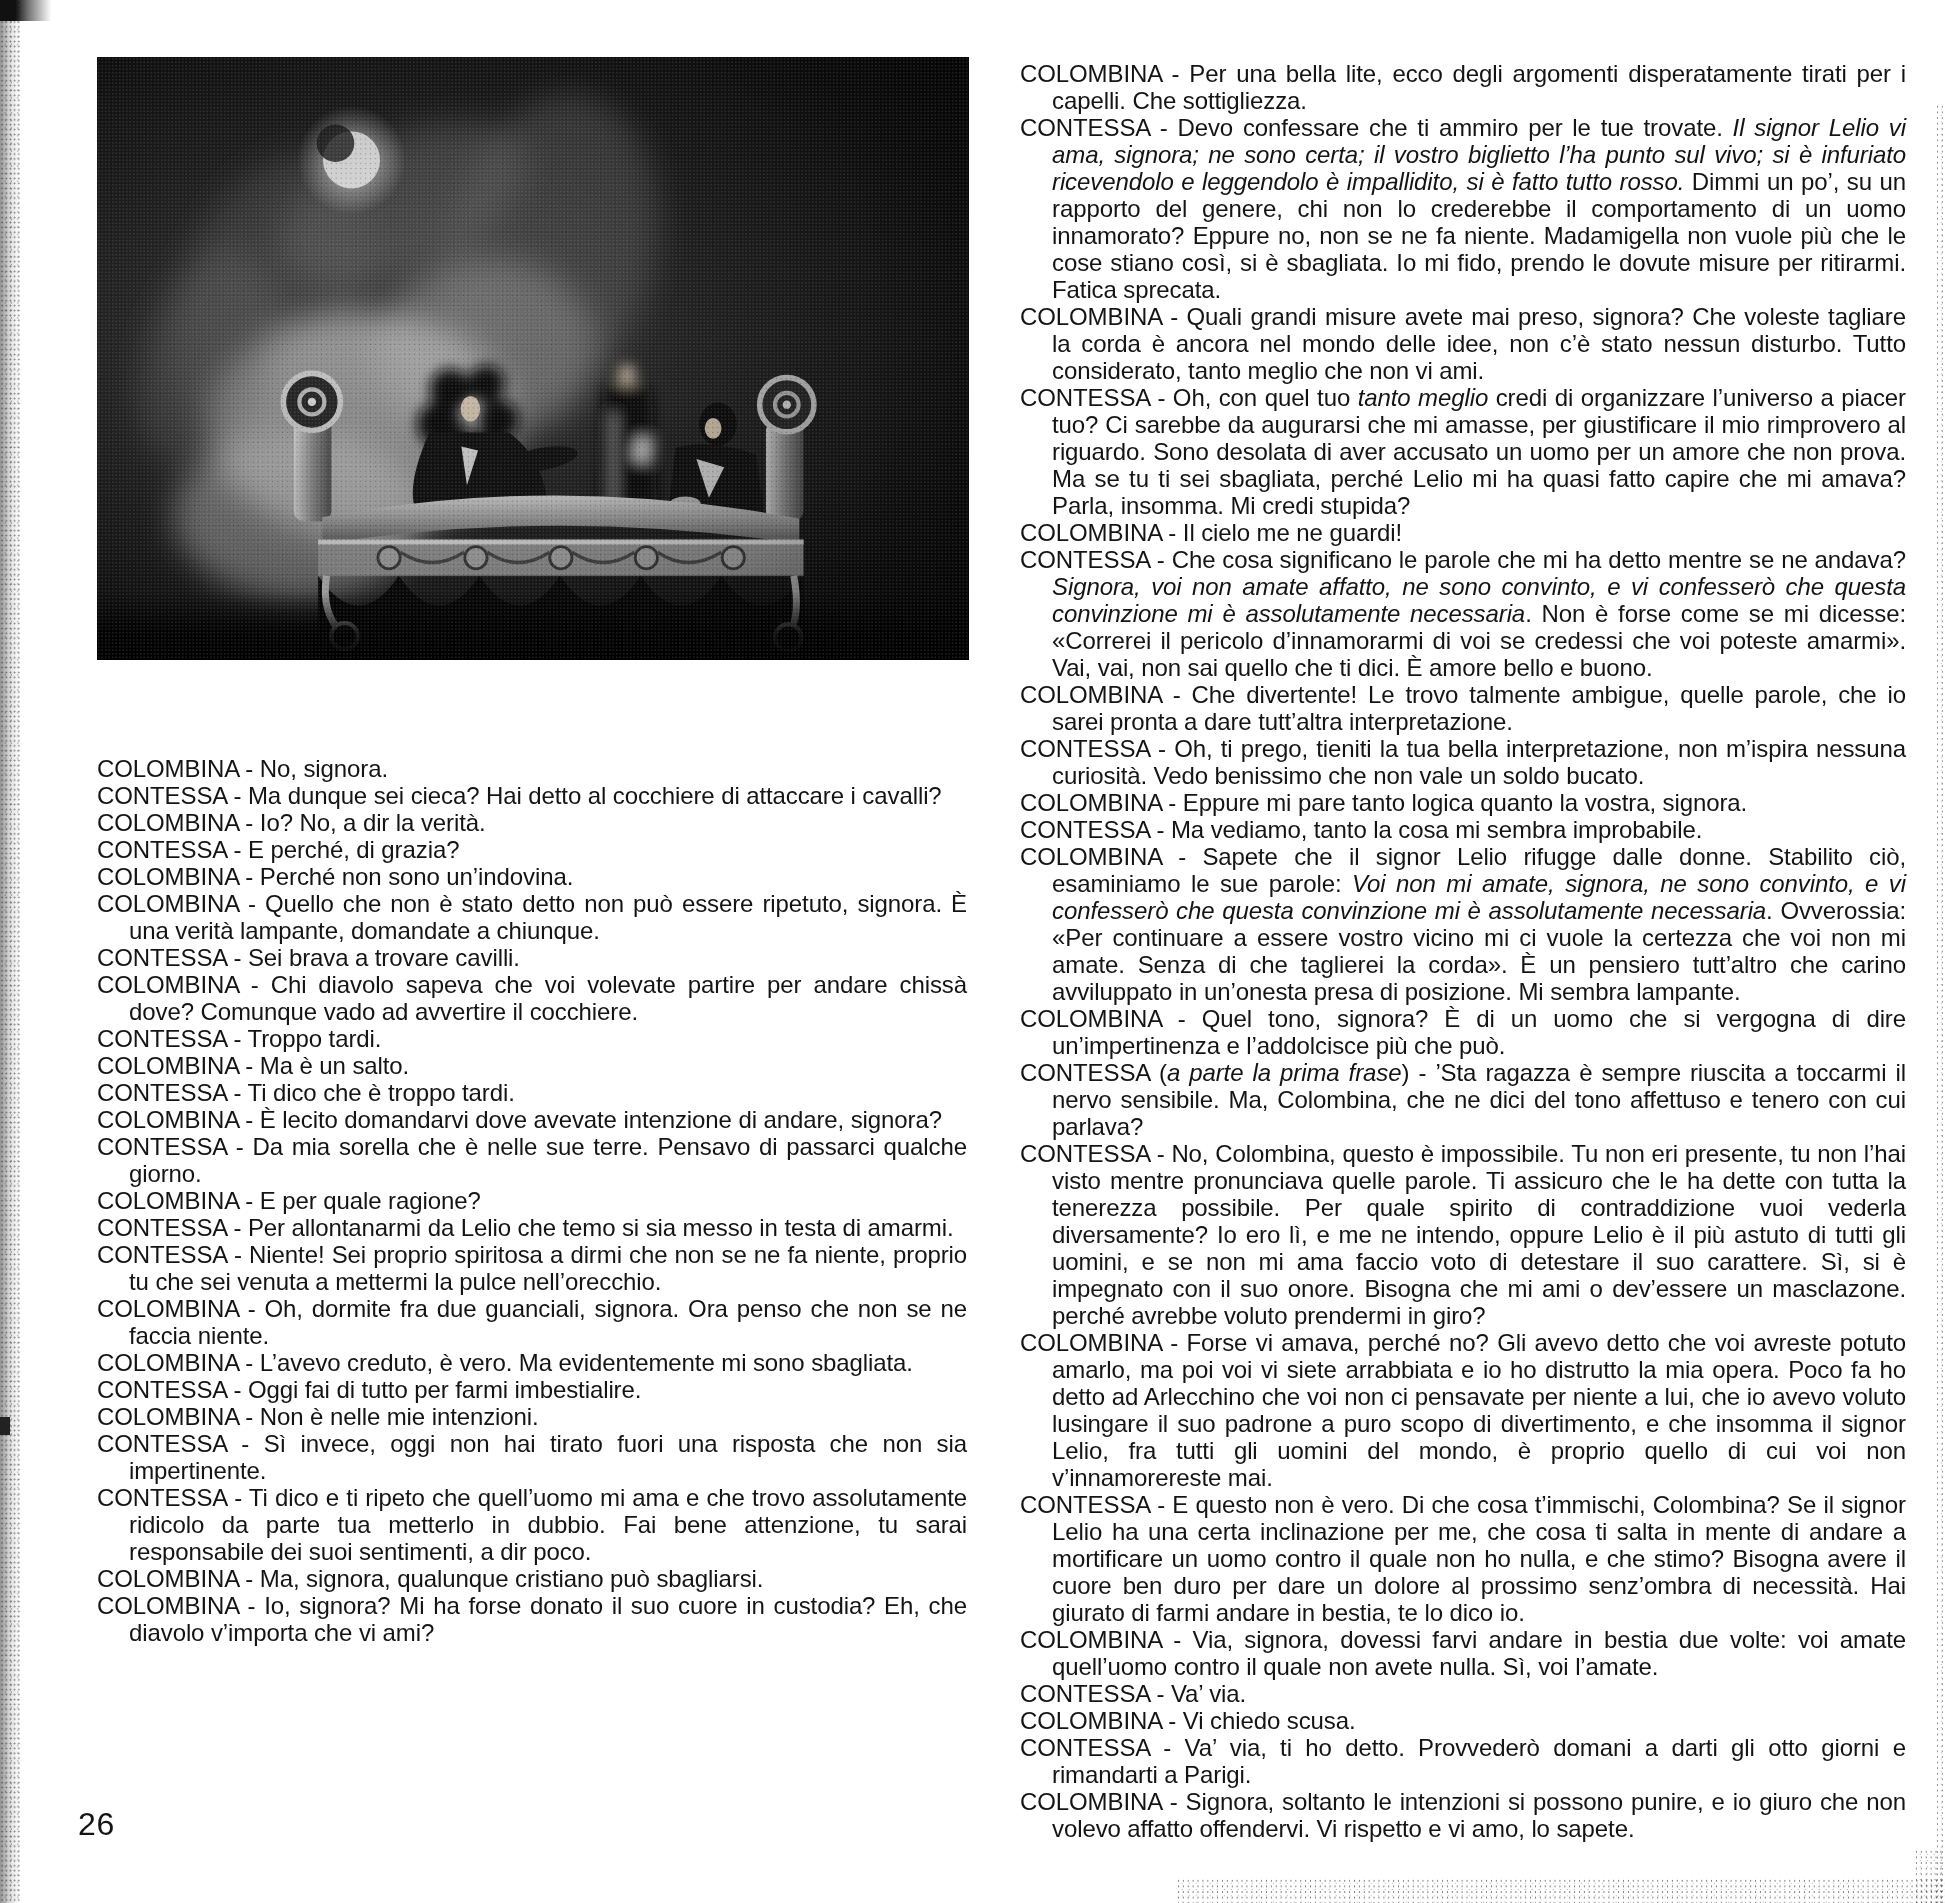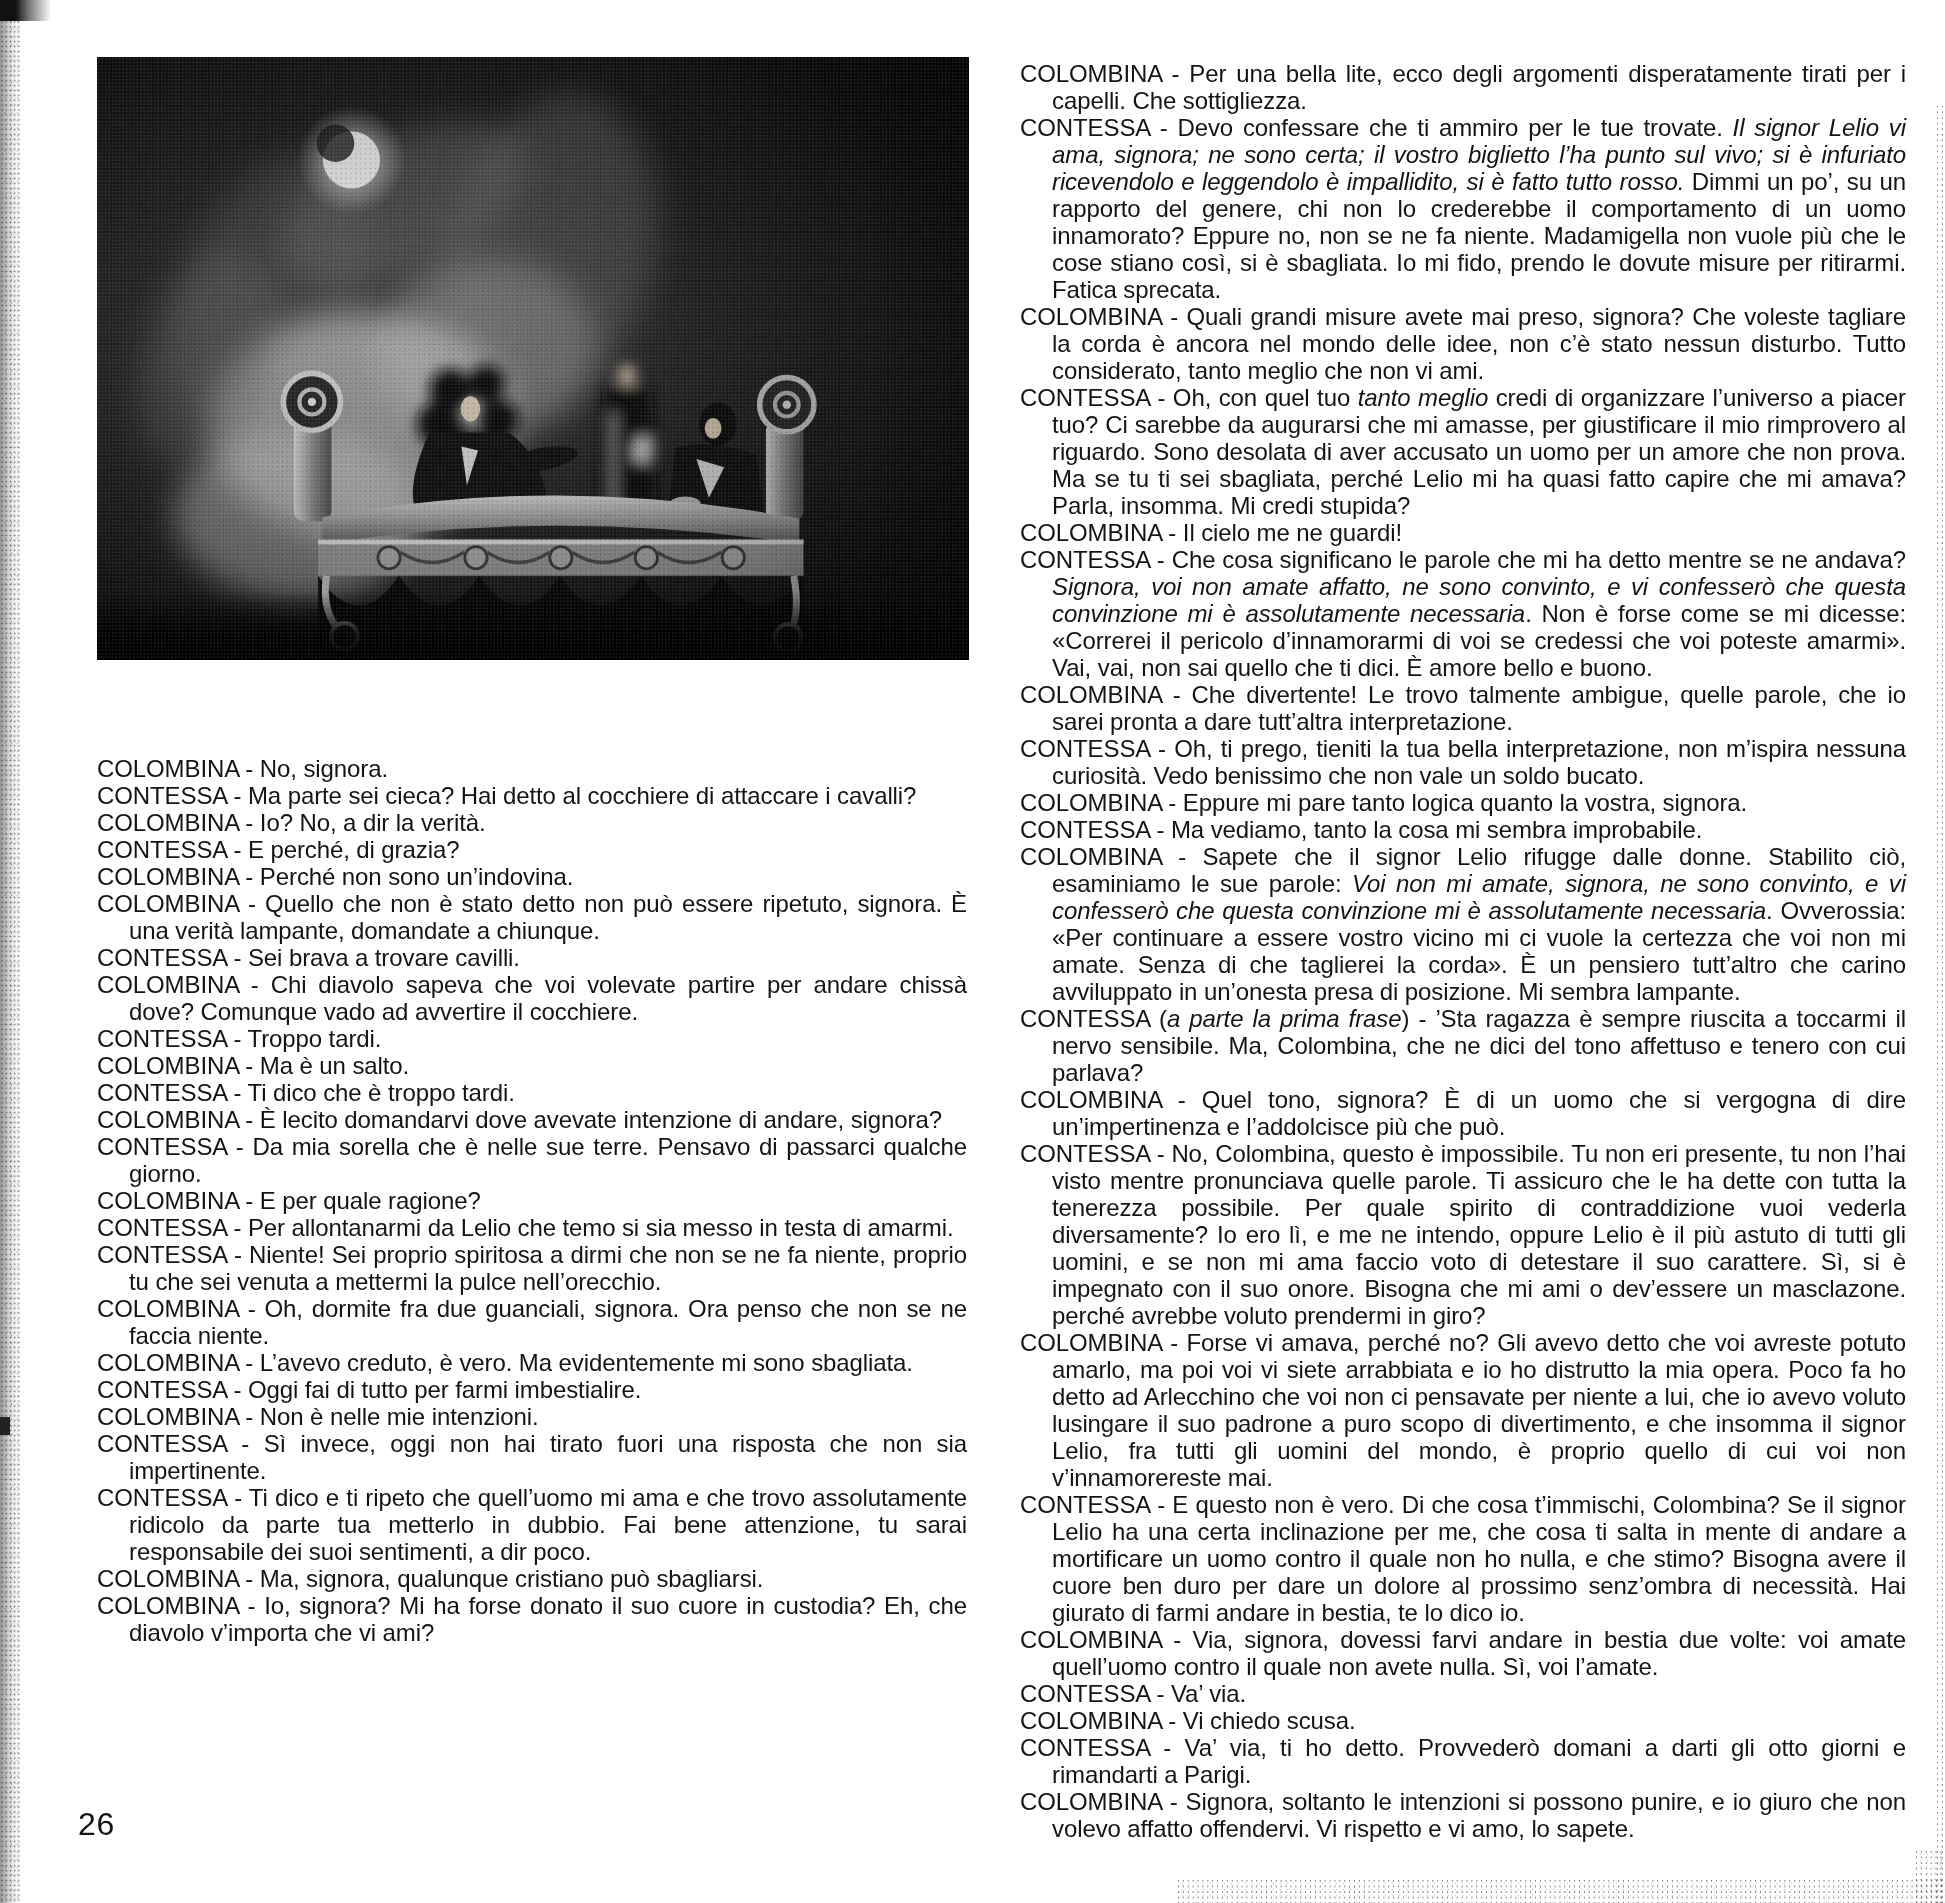--- a/index.html
+++ b/index.html
@@ -184,21 +184,21 @@
     </g>
 
     <rect x="0" y="770" width="1254" height="98" fill="url(#fgG)"></rect>
     <rect x="0" y="0" width="1254" height="868" fill="url(#vinG)"></rect>
   </svg>
   <div class="grain"></div>
 </div>
 
 <div class="col col-left" id="col-left">
     <p class="entry"><span>COLOMBINA - No, signora.</span></p>
-    <p class="entry"><span>CONTESSA - Ma parte sei cieca? Hai detto al cocchiere di attaccare i cavalli?</span></p>
+    <p class="entry"><span>CONTESSA - Ma dunque sei cieca? Hai detto al cocchiere di attaccare i cavalli?</span></p>
     <p class="entry"><span>COLOMBINA - Io? No, a dir la verità.</span></p>
     <p class="entry"><span>CONTESSA - E perché, di grazia?</span></p>
     <p class="entry"><span>COLOMBINA - Perché non sono un’indovina.</span></p>
     <p class="entry"><span>COLOMBINA - Quello che non è stato detto non può essere ripetuto, signora. È una verità lampante, domandate a chiunque.</span></p>
     <p class="entry"><span>CONTESSA - Sei brava a trovare cavilli.</span></p>
     <p class="entry"><span>COLOMBINA - Chi diavolo sapeva che voi volevate partire per andare chissà dove? Comunque vado ad avvertire il cocchiere.</span></p>
     <p class="entry"><span>CONTESSA - Troppo tardi.</span></p>
     <p class="entry"><span>COLOMBINA - Ma è un salto.</span></p>
     <p class="entry"><span>CONTESSA - Ti dico che è troppo tardi.</span></p>
     <p class="entry"><span>COLOMBINA - È lecito domandarvi dove avevate intenzione di andare, signora?</span></p>
@@ -220,22 +220,22 @@
     <p class="entry"><span>CONTESSA - Devo confessare che ti ammiro per le tue trovate. </span><span class="it">Il signor Lelio vi ama, signora; ne sono certa; il vostro biglietto l’ha punto sul vivo; si è infuriato ricevendolo e leggendolo è impallidito, si è fatto tutto rosso.</span><span> Dimmi un po’, su un rapporto del genere, chi non lo crederebbe il comportamento di un uomo innamorato? Eppure no, non se ne fa niente. Madamigella non vuole più che le cose stiano così, si è sbagliata. Io mi fido, prendo le dovute misure per ritirarmi. Fatica sprecata.</span></p>
     <p class="entry"><span>COLOMBINA - Quali grandi misure avete mai preso, signora? Che voleste tagliare la corda è ancora nel mondo delle idee, non c’è stato nessun disturbo. Tutto considerato, tanto meglio che non vi ami.</span></p>
     <p class="entry"><span>CONTESSA - Oh, con quel tuo </span><span class="it">tanto meglio</span><span> credi di organizzare l’universo a piacer tuo? Ci sarebbe da augurarsi che mi amasse, per giustificare il mio rimprovero al riguardo. Sono desolata di aver accusato un uomo per un amore che non prova. Ma se tu ti sei sbagliata, perché Lelio mi ha quasi fatto capire che mi amava? Parla, insomma. Mi credi stupida?</span></p>
     <p class="entry"><span>COLOMBINA - Il cielo me ne guardi!</span></p>
     <p class="entry"><span>CONTESSA - Che cosa significano le parole che mi ha detto mentre se ne andava? </span><span class="it">Signora, voi non amate affatto, ne sono convinto, e vi confesserò che questa convinzione mi è assolutamente necessaria</span><span>. Non è forse come se mi dicesse: «Correrei il pericolo d’innamorarmi di voi se credessi che voi poteste amarmi». Vai, vai, non sai quello che ti dici. È amore bello e buono.</span></p>
     <p class="entry"><span>COLOMBINA - Che divertente! Le trovo talmente ambigue, quelle parole, che io sarei pronta a dare tutt’altra interpretazione.</span></p>
     <p class="entry"><span>CONTESSA - Oh, ti prego, tieniti la tua bella interpretazione, non m’ispira nessuna curiosità. Vedo benissimo che non vale un soldo bucato.</span></p>
     <p class="entry"><span>COLOMBINA - Eppure mi pare tanto logica quanto la vostra, signora.</span></p>
     <p class="entry"><span>CONTESSA - Ma vediamo, tanto la cosa mi sembra improbabile.</span></p>
     <p class="entry"><span>COLOMBINA - Sapete che il signor Lelio rifugge dalle donne. Stabilito ciò, esaminiamo le sue parole: </span><span class="it">Voi non mi amate, signora, ne sono convinto, e vi confesserò che questa convinzione mi è assolutamente necessaria</span><span>. Ovverossia: «Per continuare a essere vostro vicino mi ci vuole la certezza che voi non mi amate. Senza di che taglierei la corda». È un pensiero tutt’altro che carino avviluppato in un’onesta presa di posizione. Mi sembra lampante.</span></p>
+    <p class="entry"><span>COLOMBINA - Quel tono, signora? È di un uomo che si vergogna di dire un’impertinenza e l’addolcisce più che può.</span></p>
     <p class="entry"><span>CONTESSA (</span><span class="it">a parte la prima frase</span><span>) - ’Sta ragazza è sempre riuscita a toccarmi il nervo sensibile. Ma, Colombina, che ne dici del tono affettuso e tenero con cui parlava?</span></p>
-    <p class="entry"><span>COLOMBINA - Quel tono, signora? È di un uomo che si vergogna di dire un’impertinenza e l’addolcisce più che può.</span></p>
     <p class="entry"><span>CONTESSA - No, Colombina, questo è impossibile. Tu non eri presente, tu non l’hai visto mentre pronunciava quelle parole. Ti assicuro che le ha dette con tutta la tenerezza possibile. Per quale spirito di contraddizione vuoi vederla diversamente? Io ero lì, e me ne intendo, oppure Lelio è il più astuto di tutti gli uomini, e se non mi ama faccio voto di detestare il suo carattere. Sì, si è impegnato con il suo onore. Bisogna che mi ami o dev’essere un masclazone. perché avrebbe voluto prendermi in giro?</span></p>
     <p class="entry"><span>COLOMBINA - Forse vi amava, perché no? Gli avevo detto che voi avreste potuto amarlo, ma poi voi vi siete arrabbiata e io ho distrutto la mia opera. Poco fa ho detto ad Arlecchino che voi non ci pensavate per niente a lui, che io avevo voluto lusingare il suo padrone a puro scopo di divertimento, e che insomma il signor Lelio, fra tutti gli uomini del mondo, è proprio quello di cui voi non v’innamorereste mai.</span></p>
     <p class="entry"><span>CONTESSA - E questo non è vero. Di che cosa t’immischi, Colombina? Se il signor Lelio ha una certa inclinazione per me, che cosa ti salta in mente di andare a mortificare un uomo contro il quale non ho nulla, e che stimo? Bisogna avere il cuore ben duro per dare un dolore al prossimo senz’ombra di necessità. Hai giurato di farmi andare in bestia, te lo dico io.</span></p>
     <p class="entry"><span>COLOMBINA - Via, signora, dovessi farvi andare in bestia due volte: voi amate quell’uomo contro il quale non avete nulla. Sì, voi l’amate.</span></p>
     <p class="entry"><span>CONTESSA - Va’ via.</span></p>
     <p class="entry"><span>COLOMBINA - Vi chiedo scusa.</span></p>
     <p class="entry"><span>CONTESSA - Va’ via, ti ho detto. Provvederò domani a darti gli otto giorni e rimandarti a Parigi.</span></p>
     <p class="entry"><span>COLOMBINA - Signora, soltanto le intenzioni si possono punire, e io giuro che non volevo affatto offendervi. Vi rispetto e vi amo, lo sapete.</span></p>
   </div>
 

